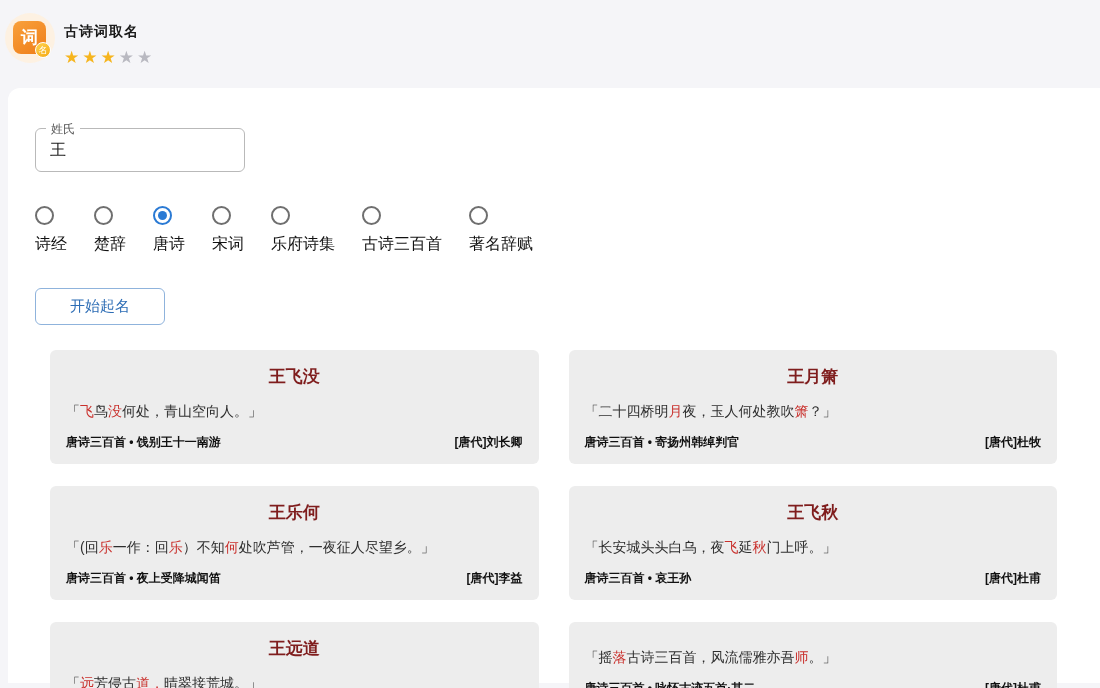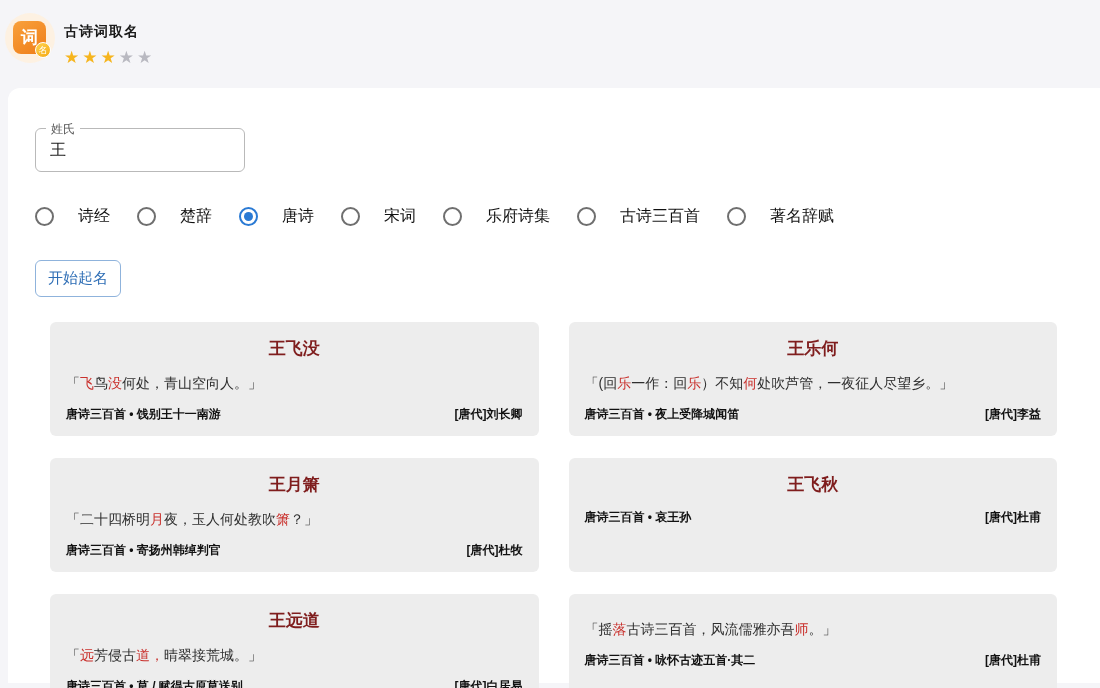--- a/index.html
+++ b/index.html
@@ -44,35 +44,35 @@
     position:absolute; top:-8px; left:10px; background:#fff; padding:0 5px;
     font-size:12px; color:#555;
   }
   .field-input {
     width:100%; height:100%; border:none; outline:none; background:transparent;
     font-size:16px; padding:0 14px; color:#1a1a1a;
     font-family:"Liberation Sans","DejaVu Sans",sans-serif;
   }
   
   .radio-row { display:flex; align-items:center; gap:27px; margin:34px 0 0 27px; }
-  .radio-item { display:flex; align-items:center; gap:24px; cursor:pointer; }
+  .radio-item { display:flex; align-items:flex-start; gap:9px; cursor:pointer;flex-direction:column; }
   .radio-circle {
     width:19px; height:19px; border-radius:50%; border:2px solid #6f6f6f;
     position:relative; background:#fff; flex:0 0 auto;
   }
   .radio-circle.selected { border-color:#2a7ad4; }
   .radio-circle.selected::after {
     content:""; position:absolute; inset:3px; border-radius:50%; background:#2a7ad4;
   }
   .radio-label { font-size:16px; color:#111; }
   
   .start-btn {
     margin:33px 0 0 27px; display:inline-block; background:#fff;
     border:1px solid #8fb3dc; color:#2d6db5; font-size:15px;
-    padding:8px 12px; border-radius:6px; cursor:pointer;
+    padding:8px 34px; border-radius:6px; cursor:pointer;
     font-family:"Liberation Sans","DejaVu Sans",sans-serif;
   }
   
   .results {
     margin:25px 43px 0 42px;
     display:grid; grid-template-columns:1fr 1fr; column-gap:30px; row-gap:22px;
   }
   .card { background:#ededed; border-radius:6px; padding:12px 16px 13px 16px; min-height:95px; }
   .card-name { text-align:center; font-size:17px; font-weight:bold; color:#7f1d1d; padding-top:3px; }
   .card-poem { margin-top:15px; font-size:14px; color:#2e2e2e; }
@@ -150,39 +150,40 @@
   <div class="card">
     <div class="card-name">王飞没</div>
     <div class="card-poem"><span>「</span><span class="hl">飞</span><span>鸟</span><span class="hl">没</span><span>何处，青山空向人。」</span></div>
     <div class="card-footer">
       <span class="card-source">唐诗三百首 • 饯别王十一南游</span>
       <span class="card-author">[唐代]刘长卿</span>
     </div>
   </div>
 
   <div class="card">
+    <div class="card-name">王月箫</div>
+    <div class="card-poem"><span>「二十四桥明</span><span class="hl">月</span><span>夜，玉人何处教吹</span><span class="hl">箫</span><span>？」</span></div>
+    <div class="card-footer">
+      <span class="card-source">唐诗三百首 • 寄扬州韩绰判官</span>
+      <span class="card-author">[唐代]杜牧</span>
+    </div>
+  </div>
+
+  <div class="card">
     <div class="card-name">王乐何</div>
     <div class="card-poem"><span>「(回</span><span class="hl">乐</span><span>一作：回</span><span class="hl">乐</span><span>）不知</span><span class="hl">何</span><span>处吹芦管，一夜征人尽望乡。」</span></div>
     <div class="card-footer">
       <span class="card-source">唐诗三百首 • 夜上受降城闻笛</span>
       <span class="card-author">[唐代]李益</span>
     </div>
   </div>
 
   <div class="card">
-    <div class="card-name">王月箫</div>
-    <div class="card-poem"><span>「二十四桥明</span><span class="hl">月</span><span>夜，玉人何处教吹</span><span class="hl">箫</span><span>？」</span></div>
-    <div class="card-footer">
-      <span class="card-source">唐诗三百首 • 寄扬州韩绰判官</span>
-      <span class="card-author">[唐代]杜牧</span>
-    </div>
-  </div>
-
-  <div class="card">
     <div class="card-name">王飞秋</div>
+    <div class="card-poem"><span>「长安城头头白乌，夜</span><span class="hl">飞</span><span>延</span><span class="hl">秋</span><span>门上呼。」</span></div>
     <div class="card-footer">
       <span class="card-source">唐诗三百首 • 哀王孙</span>
       <span class="card-author">[唐代]杜甫</span>
     </div>
   </div>
 
   <div class="card">
     <div class="card-name">王远道</div>
     <div class="card-poem"><span>「</span><span class="hl">远</span><span>芳侵古</span><span class="hl">道，</span><span>晴翠接荒城。」</span></div>
     <div class="card-footer">

